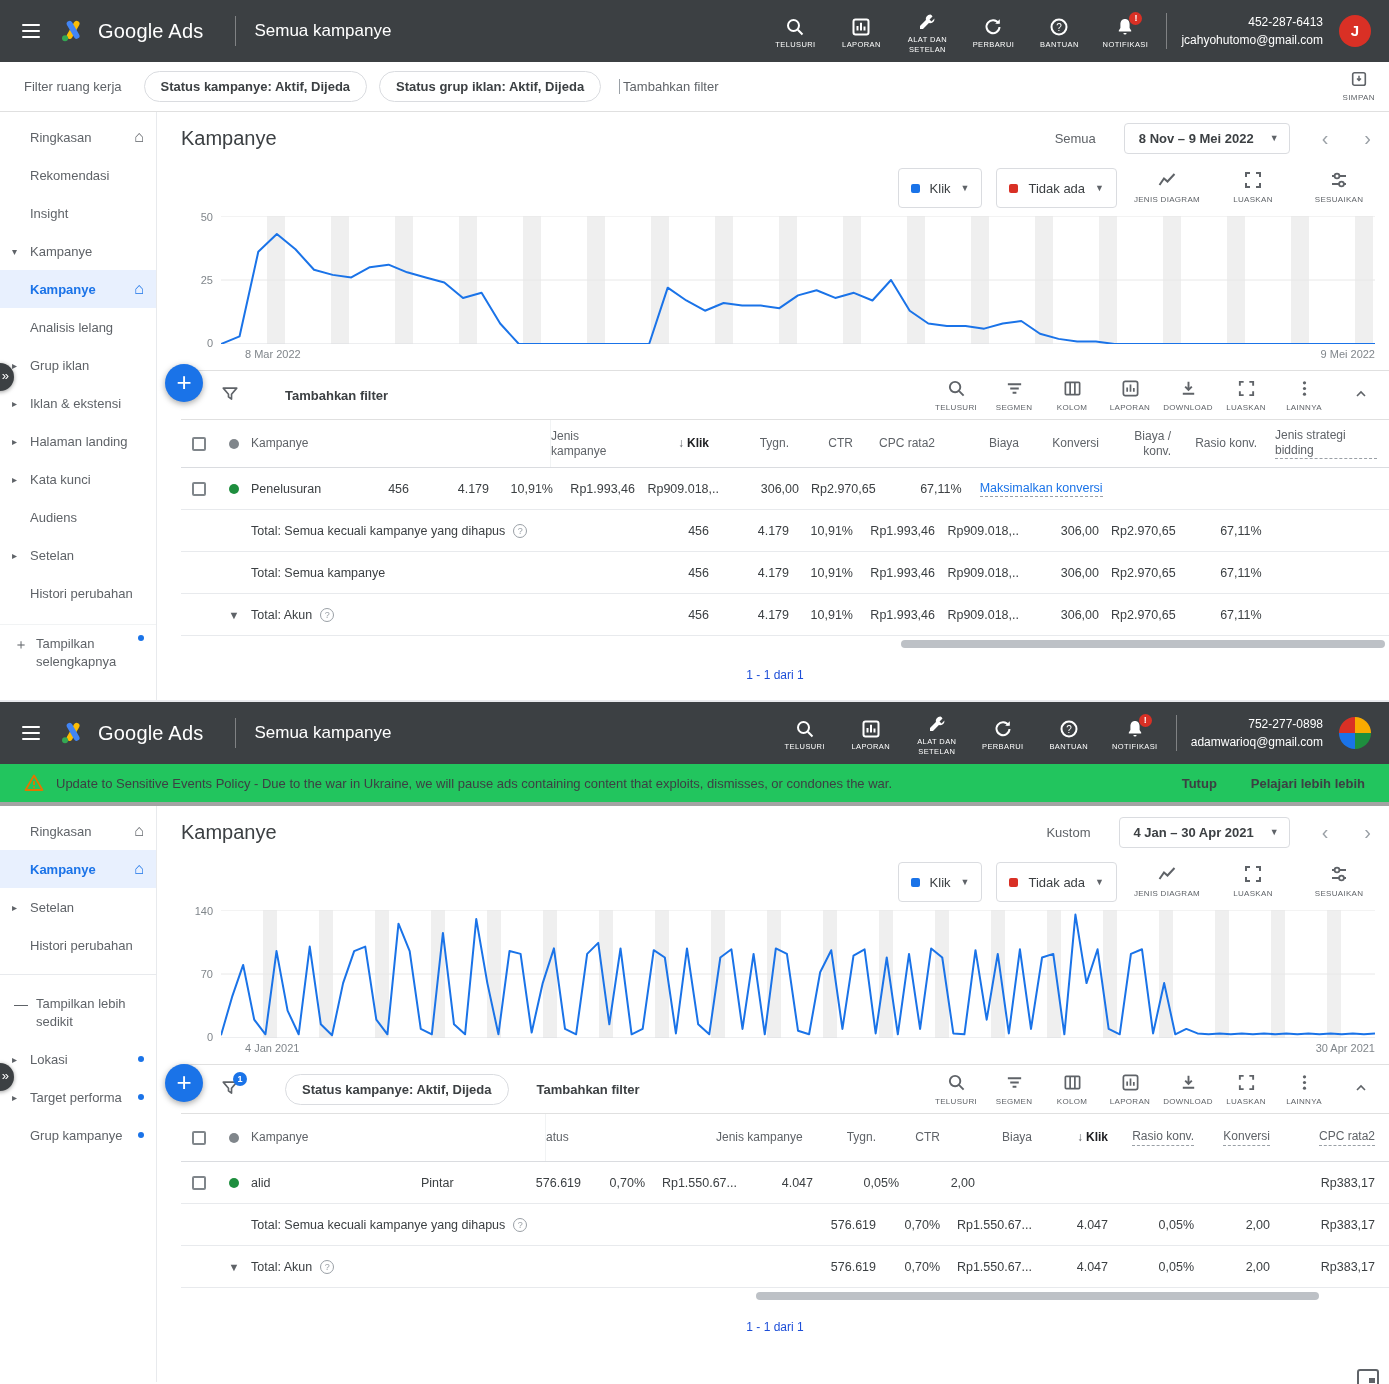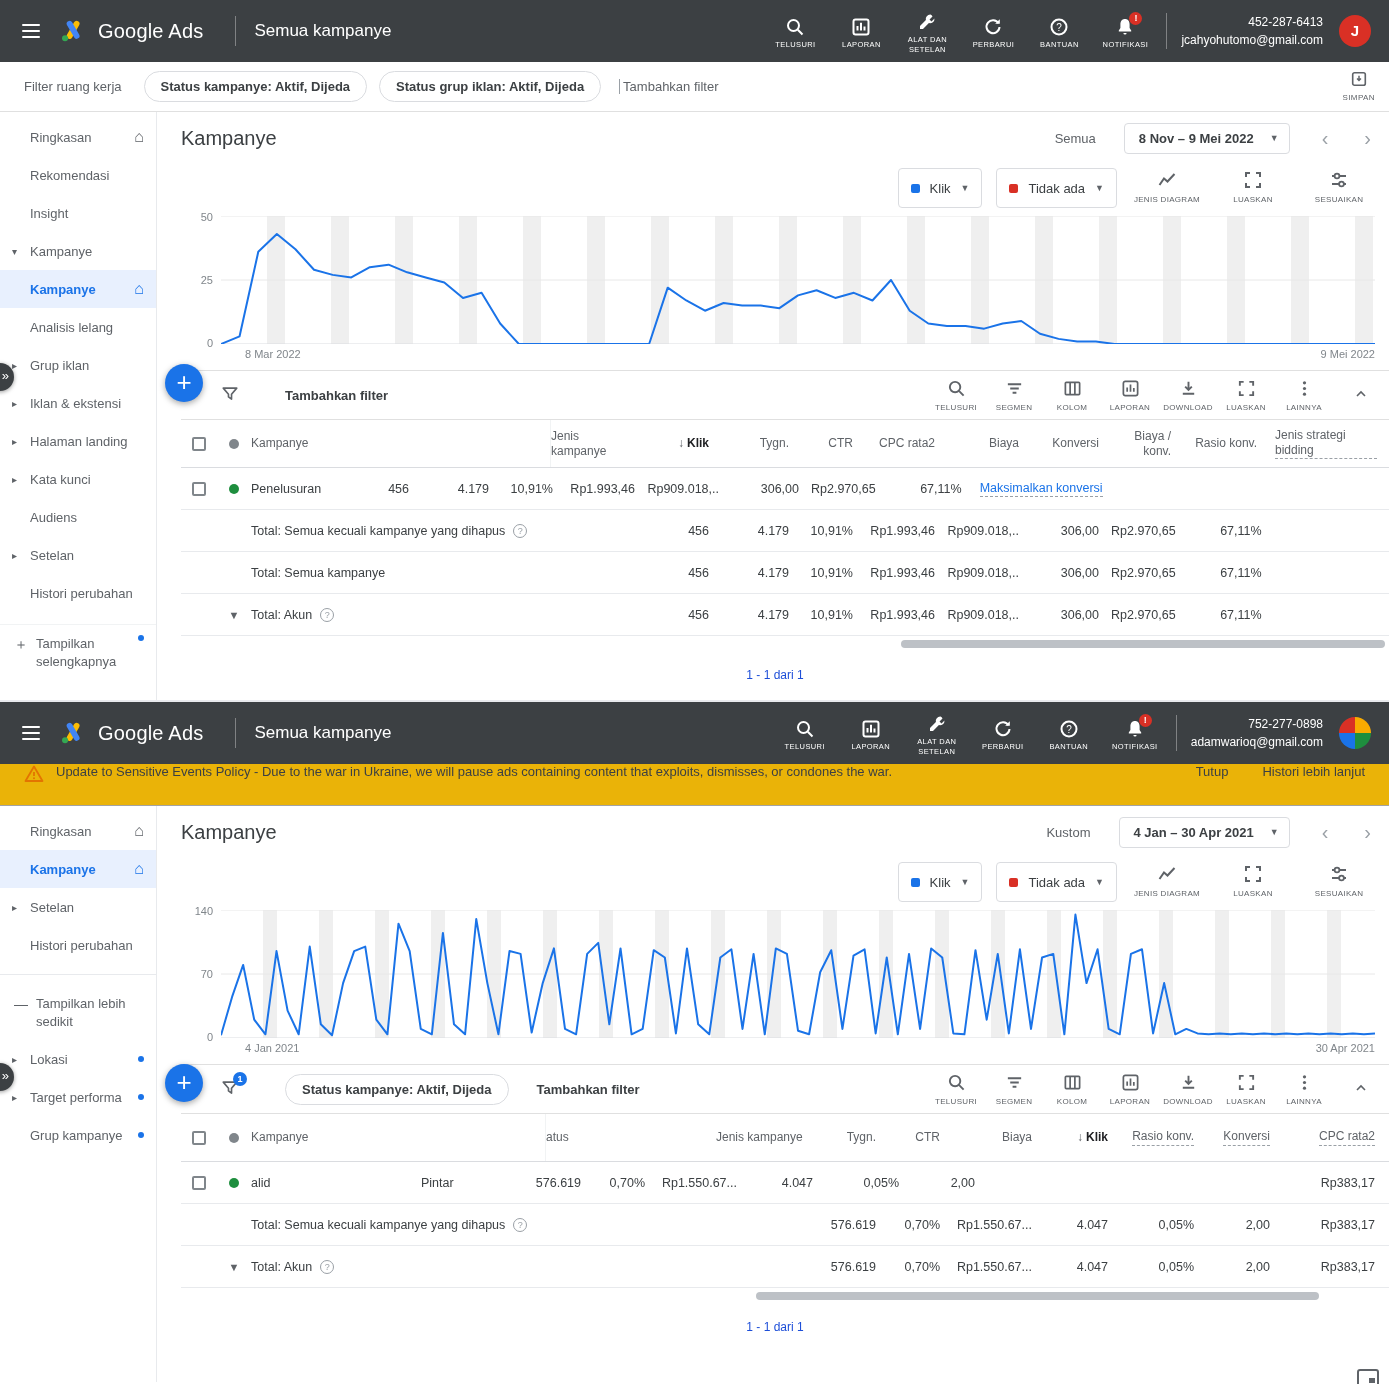--- a/index.html
+++ b/index.html
@@ -33,23 +33,23 @@
   
   .fbar{height:50px;display:flex;align-items:center;border-bottom:1px solid #e0e0e0;padding-left:24px;background:#fff}
   .fbar-label{color:#5f6368;margin-right:22px}
   .chip{border:1px solid #dadce0;border-radius:17px;padding:7px 16px;margin-right:12px;font-weight:bold;color:#3c4043;cursor:pointer;white-space:nowrap}
   .add-filter-txt{color:#5f6368;margin-left:6px;border-left:1px solid #9aa0a6;padding-left:3px;cursor:text}
   .fbar-save{margin-left:auto;margin-right:14px;text-align:center;cursor:pointer}
   .fbar-save svg{display:block;margin:0 auto}
   .mini-cap{font-size:8px;color:#5f6368;letter-spacing:.4px}
 
   
-  .banner{height:42px;background:#eab308;display:flex;align-items:flex-start;padding:0 24px;border-bottom:1px solid #a3a3a3}
+  .banner{height:42px;background:#22c55e;display:flex;align-items:center;padding:0 24px;border-bottom:4px solid #a3a3a3}
   .banner-text{margin-left:12px;color:#3c4043}
-  .banner-actions{margin-left:auto;display:flex;gap:34px;font-weight:normal;color:#3c4043}
+  .banner-actions{margin-left:auto;display:flex;gap:34px;font-weight:bold;color:#3c4043}
   .banner-actions span{cursor:pointer}
 
   
   .body-row{display:flex;align-items:stretch;height:calc(100% - 112px)}
   .app-bot .body-row{height:calc(100% - 104px)}
   .sidebar{width:157px;flex:0 0 157px;border-right:1px solid #e8eaed;padding-top:6px;background:#fff}
   .side-item{position:relative;height:38px;display:flex;align-items:center;padding-left:30px;color:#5f6368;cursor:pointer}
   .side-item .caret{position:absolute;left:12px;font-size:10px;color:#5f6368}
   .side-item.sel{background:#e8f0fe;color:#1a73e8;font-weight:bold}
   .home-glyph{position:absolute;right:12px;font-size:16px;color:#5f6368}
@@ -572,21 +572,21 @@
 
   <div class="banner">
     <svg width="20" height="20" viewBox="0 0 20 20">
         <path d="M10 2.5 L18.5 17 H1.5 Z" fill="none" stroke="#e37400" stroke-width="1.8" stroke-linejoin="round"></path>
         <path d="M10 8 v4" stroke="#e37400" stroke-width="1.8"></path>
         <circle cx="10" cy="14.3" r="1" fill="#e37400"></circle>
       </svg>
     <span class="banner-text">Update to Sensitive Events Policy - Due to the war in Ukraine, we will pause ads containing content that exploits, dismisses, or condones the war.</span>
     <div class="banner-actions">
       <span>Tutup</span>
-      <span>Histori lebih lanjut</span>
+      <span>Pelajari lebih lebih</span>
     </div>
   </div>
 
   <div class="edge-expander" style="top:361px">»</div>
 
   <div class="body-row">
 
     <div class="sidebar">
       <div class="side-item">
           <span>Ringkasan</span>

